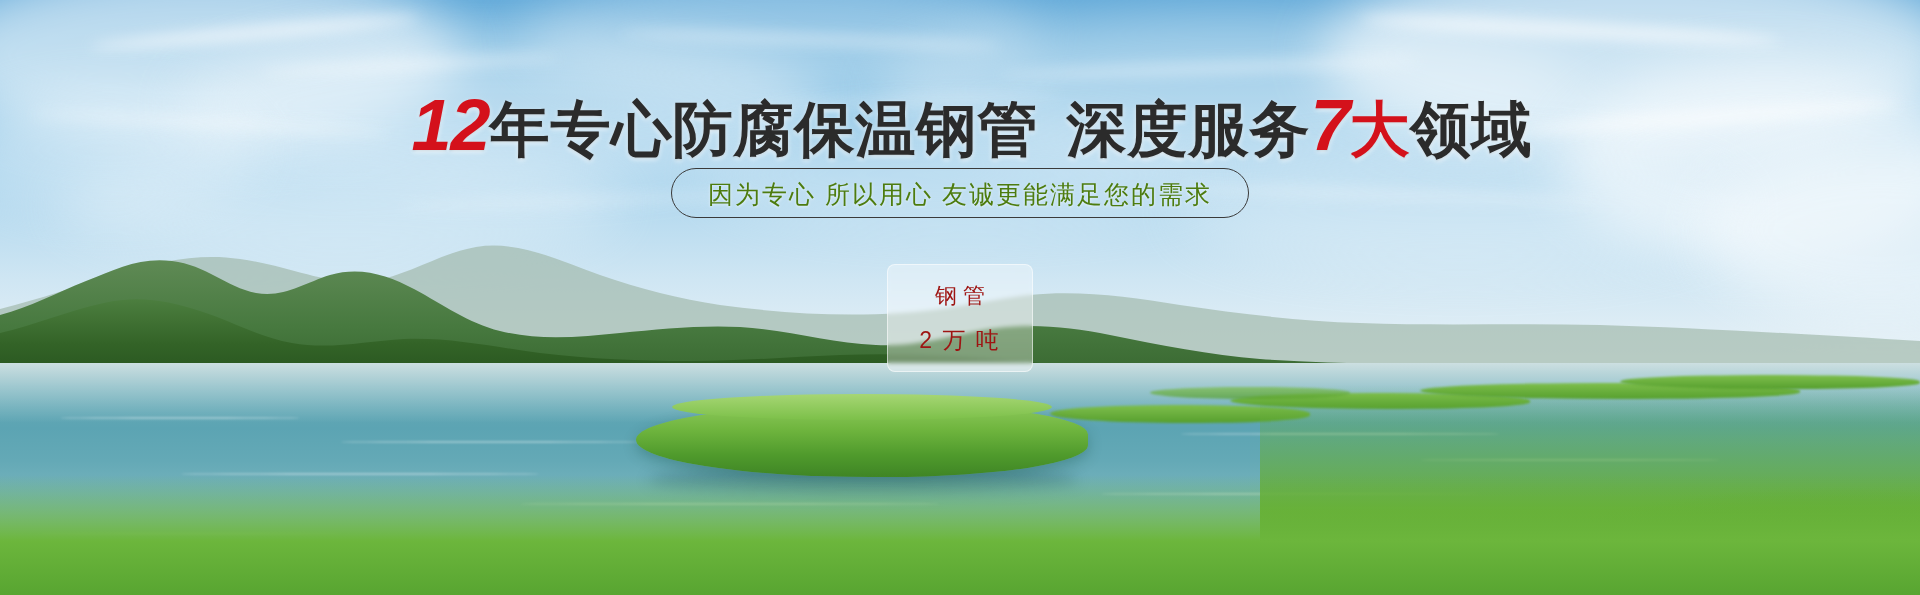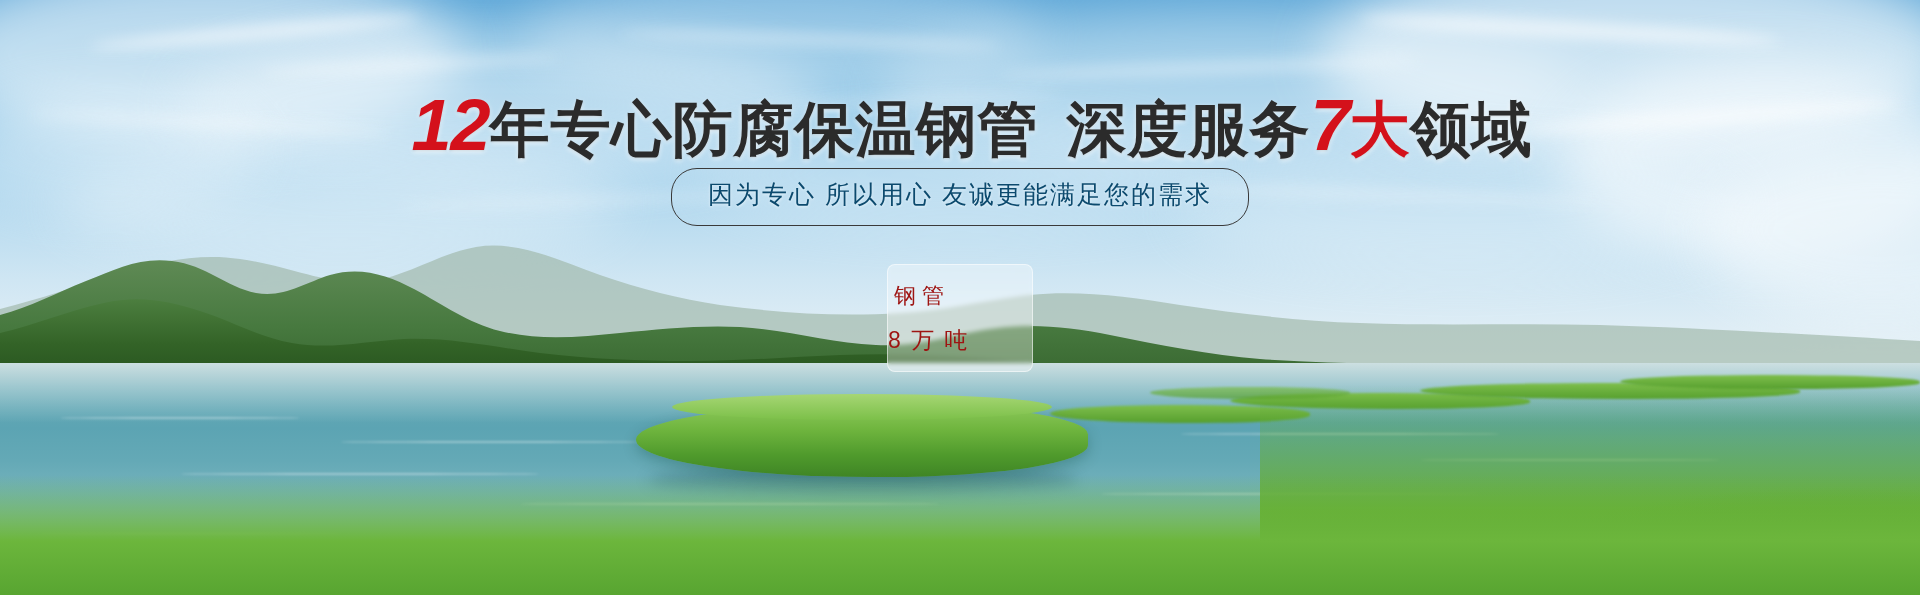--- a/index.html
+++ b/index.html
@@ -170,25 +170,25 @@
   }
   .headline .gap { display:inline-block; width:28px; }
 
   .subtitle-wrap {
     position:absolute;
     left:0; right:0; top:168px;
     text-align:center;
   }
   .subtitle {
     display:inline-block;
-    padding:9px 36px 14px;
+    padding:9px 36px 6px;
     border:1.6px solid #3a3a3a;
     border-radius:26px;
     font-size:25px;
-    color:#0c4a6e;
+    color:#4d7c0f;
     letter-spacing:2px;
     background:transparent;
     text-shadow:0 1px 3px rgba(255,255,255,.65);
     white-space:nowrap;
   }
 
   
   .cards {
     position:absolute;
     left:0; right:0; top:264px;
@@ -198,20 +198,21 @@
   }
   .card {
     width:146px;
     height:108px;
     border-radius:8px;
     background:rgba(255,255,255,.34);
     border:1px solid rgba(255,255,255,.55);
     backdrop-filter:blur(2px);
     display:flex;
     flex-direction:column;
+    align-items:center;
     justify-content:center;
     gap:14px;
   }
   .card .label {
     font-size:22px;
     color:#9e1412;
     letter-spacing:6px;
     text-indent:6px;
     font-weight:500;
   }
@@ -334,20 +335,20 @@
   </div>
 
   <div class="subtitle-wrap">
     <div class="subtitle">因为专心 所以用心  友诚更能满足您的需求</div>
   </div>
 
   <div class="cards">
 
     <div class="card">
       <div class="label">钢管</div>
-      <div class="value"><span>8 万 吨</span></div>
+      <div class="value"><span>2 万 吨</span></div>
     </div>
 
 
 
   </div>
 
 </div>
 
 </body></html>

